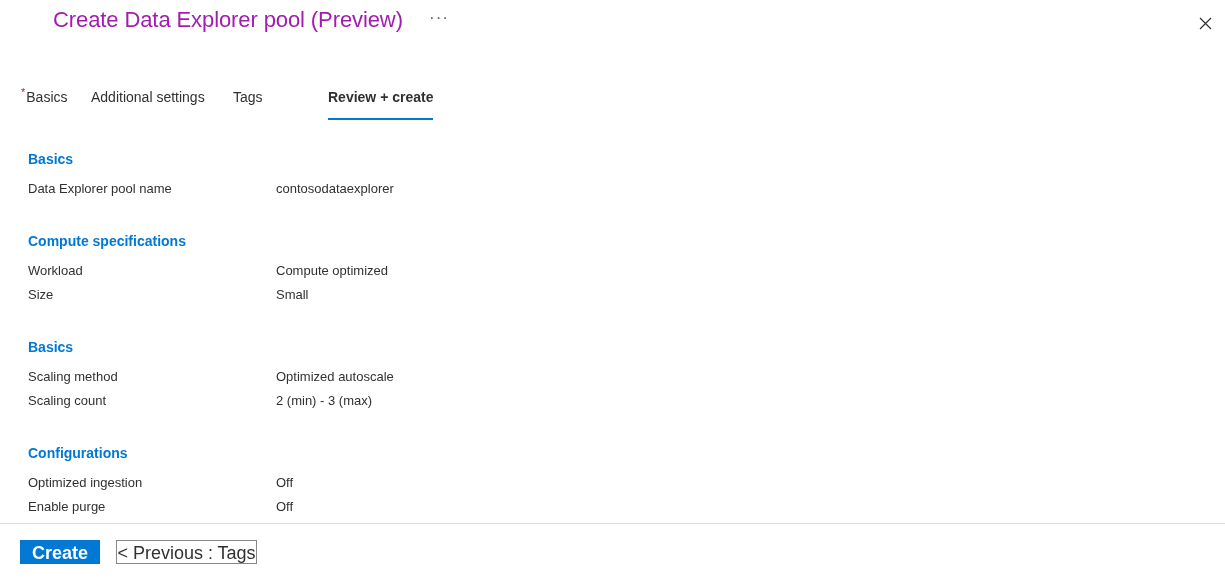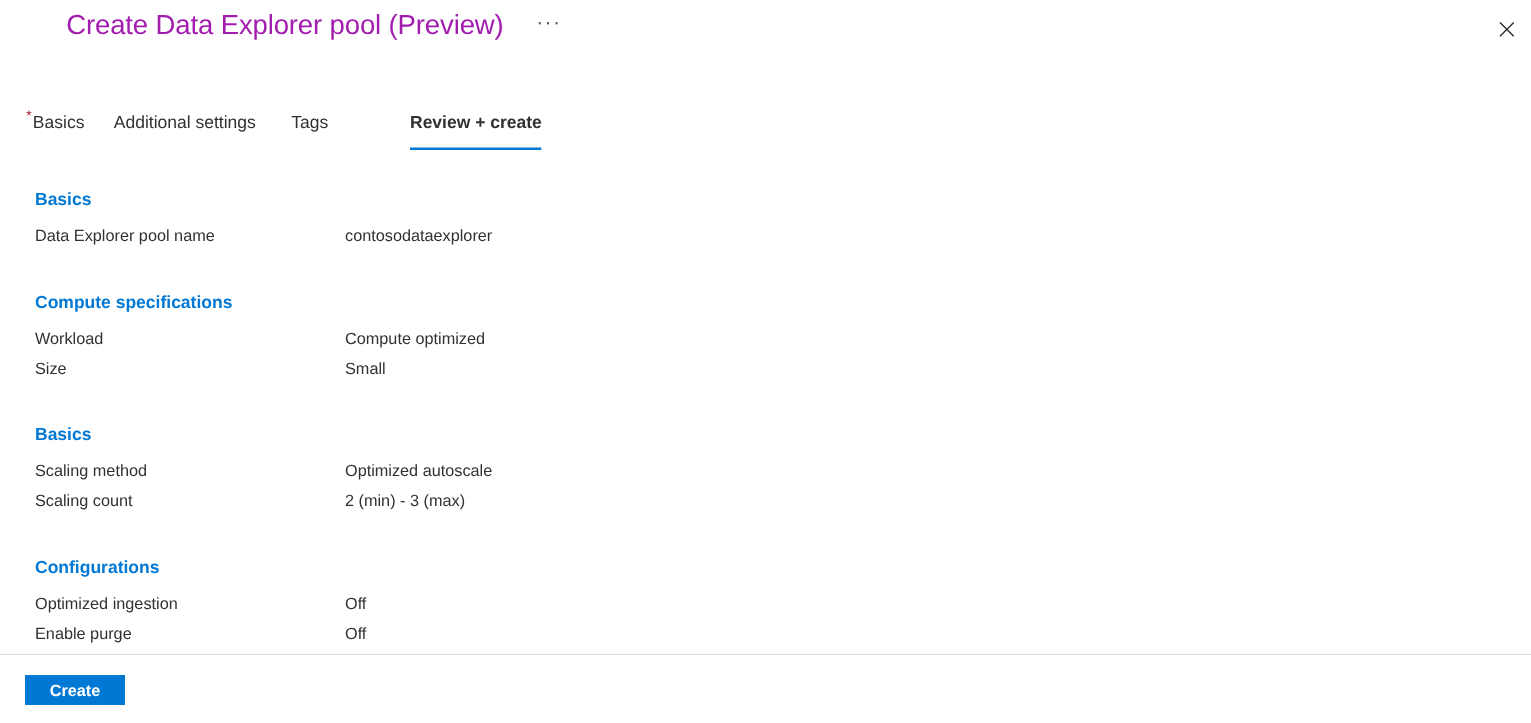--- a/index.html
+++ b/index.html
@@ -160,21 +160,21 @@
     top: 524px;
     width: 1225px;
     height: 54px;
     background: #ffffff;
   }
   .btn {
     position: absolute;
     top: 16px;
     height: 24px;
     font-family: "Liberation Sans", sans-serif;
-    font-size: 13px;
+    font-size: 18px;
     border-radius: 0;
     cursor: pointer;
     padding: 0;
     line-height: 24px;
     text-align: center;
     box-sizing: border-box;
   }
   .btn-primary {
     left: 20px;
     width: 80px;
@@ -274,13 +274,14 @@
       <div class="kv-label">Enable purge</div>
       <div class="kv-value">Off</div>
     </div>
   </div>
 
 </div>
 
 <div class="footer-divider"></div>
 <div class="footer">
   <button class="btn btn-primary">Create</button>
+  <button class="btn btn-secondary">&lt; Previous : Tags</button>
 </div>
 
 </body></html>

